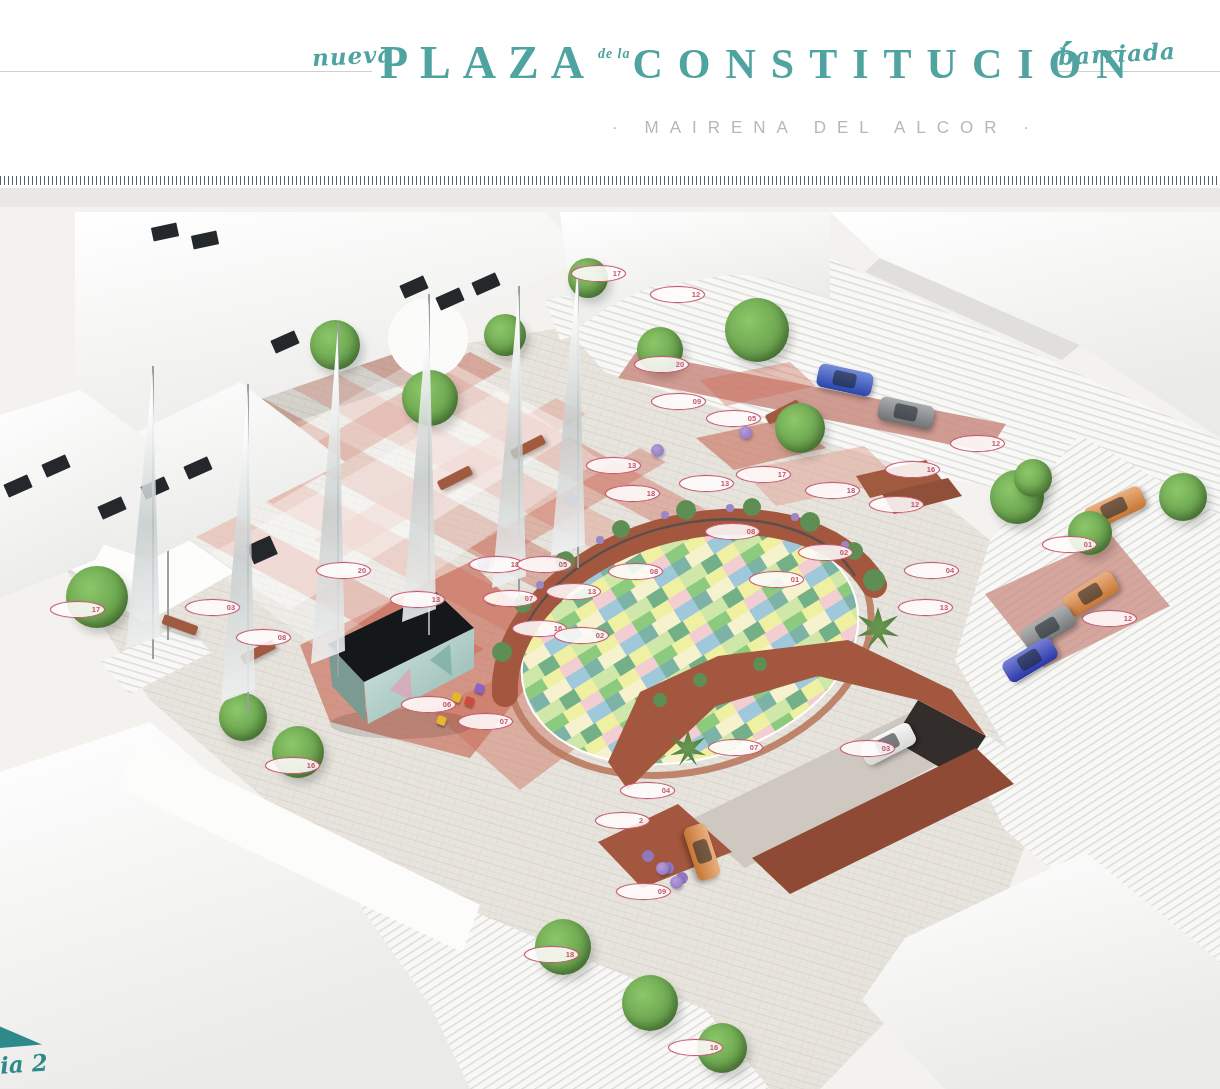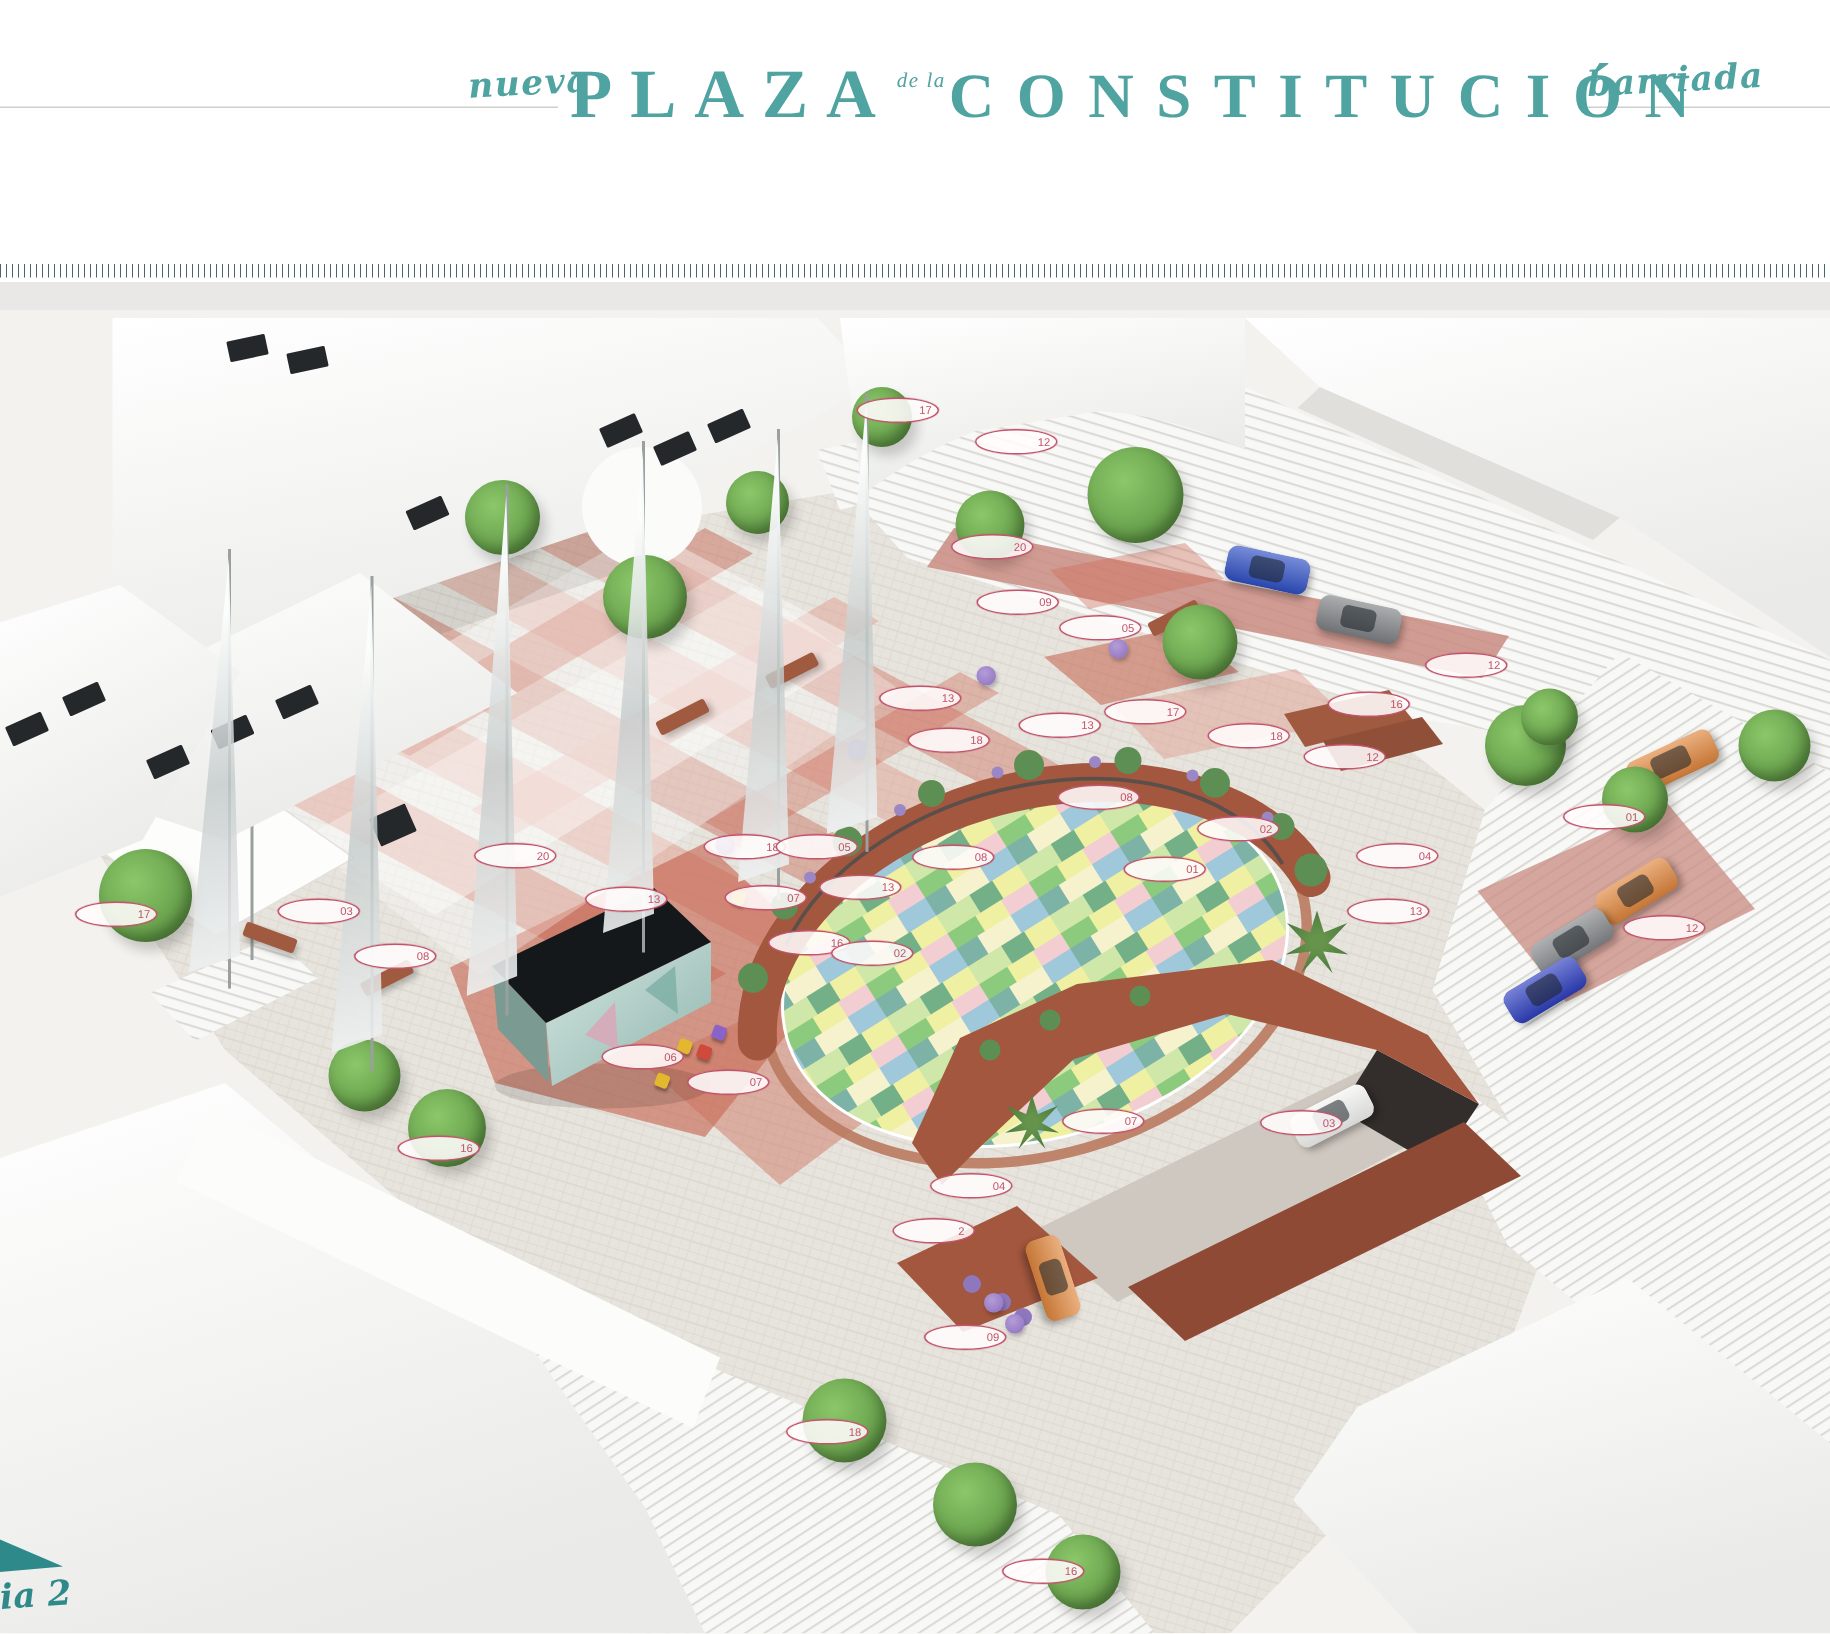--- a/index.html
+++ b/index.html
@@ -18,36 +18,36 @@
   .rule{position:absolute;top:71px;height:1px;background:var(--lineGray);}
   .rule.left{left:0;width:372px;}
   .rule.right{left:1052px;width:168px;}
   .hand{position:absolute;font-family:"DejaVu Serif",serif;font-style:italic;font-weight:bold;
         color:var(--accent);font-size:23px;transform:rotate(-3deg);letter-spacing:1px;}
   .hand.pre{left:312px;top:42px;}
   .hand.post{left:1058px;top:40px;}
   .title-line{position:absolute;left:380px;top:36px;width:680px;white-space:nowrap;
         font-family:"Liberation Serif",serif;color:var(--accent);}
   .title-main{font-size:46px;font-weight:700;letter-spacing:12px;}
-  .title-mid{font-size:14px;font-style:italic;font-weight:400;letter-spacing:1px;
+  .title-mid{font-size:14px;font-style:italic;font-weight:700;letter-spacing:1px;
         position:relative;top:-20px;margin:16px 2px;}
   .title-secondary{font-size:42px;font-weight:700;letter-spacing:15px;}
   .subtitle{position:absolute;left:600px;top:90px;width:455px;text-align:center;
         color:var(--accent);font-weight:bold;font-size:19px;letter-spacing:6px;}
   .location{position:absolute;left:596px;top:118px;width:460px;text-align:center;
         color:var(--locGray);font-size:17px;letter-spacing:11px;}
   .tickline{position:absolute;left:0;top:176px;width:1220px;height:9px;z-index:30;
         background:repeating-linear-gradient(90deg,#47656b 0 1px,transparent 1px 4px);}
   .grayband{position:absolute;left:0;top:188px;width:1220px;height:19px;background:#e9e8e6;z-index:29;}
   
   .scene-svg{position:absolute;left:0;top:0;width:1220px;height:1089px;z-index:1;}
   .overlay{position:absolute;left:0;top:0;width:1220px;height:1089px;z-index:10;pointer-events:none;}
   .overlay>div{position:absolute;}
   .marker{width:15px;height:15px;border-radius:50%;border:1.5px solid var(--marker);
-        background:rgba(255,252,252,.88);color:var(--marker);font-size:7.5px;font-weight:normal;
+        background:rgba(255,252,252,.88);color:var(--marker);font-size:7.5px;font-weight:bold;
         display:flex;align-items:center;justify-content:center;z-index:9;
         box-shadow:0 0 0 .5px rgba(194,85,107,.25);padding-left:38px;}
   .tree{border-radius:50%;
         background:radial-gradient(circle at 38% 35%,var(--treeLight),var(--tree) 62%,#4e8038 95%);
         box-shadow:inset -4px -5px 8px rgba(0,0,0,.25),4px 6px 8px rgba(0,0,0,.18);}
   .palm{background:radial-gradient(circle,#67944c 15%,var(--palm) 70%);
         clip-path:polygon(50% 0,61% 35%,98% 20%,68% 52%,100% 70%,60% 65%,75% 100%,50% 72%,25% 100%,40% 65%,0 70%,32% 52%,2% 20%,39% 35%);}
   .car{height:24px;border-radius:7px;box-shadow:2px 3px 5px rgba(0,0,0,.3);}
   .car .glass{position:absolute;left:28%;top:18%;width:42%;height:62%;
         background:rgba(25,32,38,.55);border-radius:4px;}
@@ -209,20 +209,21 @@
   </svg>
 
   <div class="header">
     <div class="rule left"></div>
     <div class="rule right"></div>
     <div class="hand pre">nueva</div>
     <div class="title-line">
       <span class="title-main">PLAZA</span><span class="title-mid">de la</span><span class="title-secondary">CONSTITUCIÓN</span>
     </div>
     <div class="hand post">barriada</div>
+    <div class="location">· MAIRENA  DEL  ALCOR ·</div>
   </div>
   <div class="tickline"></div>
   <div class="grayband"></div>
 
   <div class="overlay" id="overlay">
       <div class="window" style="left: 99px; top: 501px; width: 26px; height: 14px; transform: rotate(-24deg);"></div>
       <div class="window" style="left: 142px; top: 481px; width: 26px; height: 14px; transform: rotate(-24deg);"></div>
       <div class="window" style="left: 185px; top: 461px; width: 26px; height: 14px; transform: rotate(-24deg);"></div>
       <div class="window" style="left: 401px; top: 280px; width: 26px; height: 14px; transform: rotate(-24deg);"></div>
       <div class="window" style="left: 437px; top: 292px; width: 26px; height: 14px; transform: rotate(-24deg);"></div>

